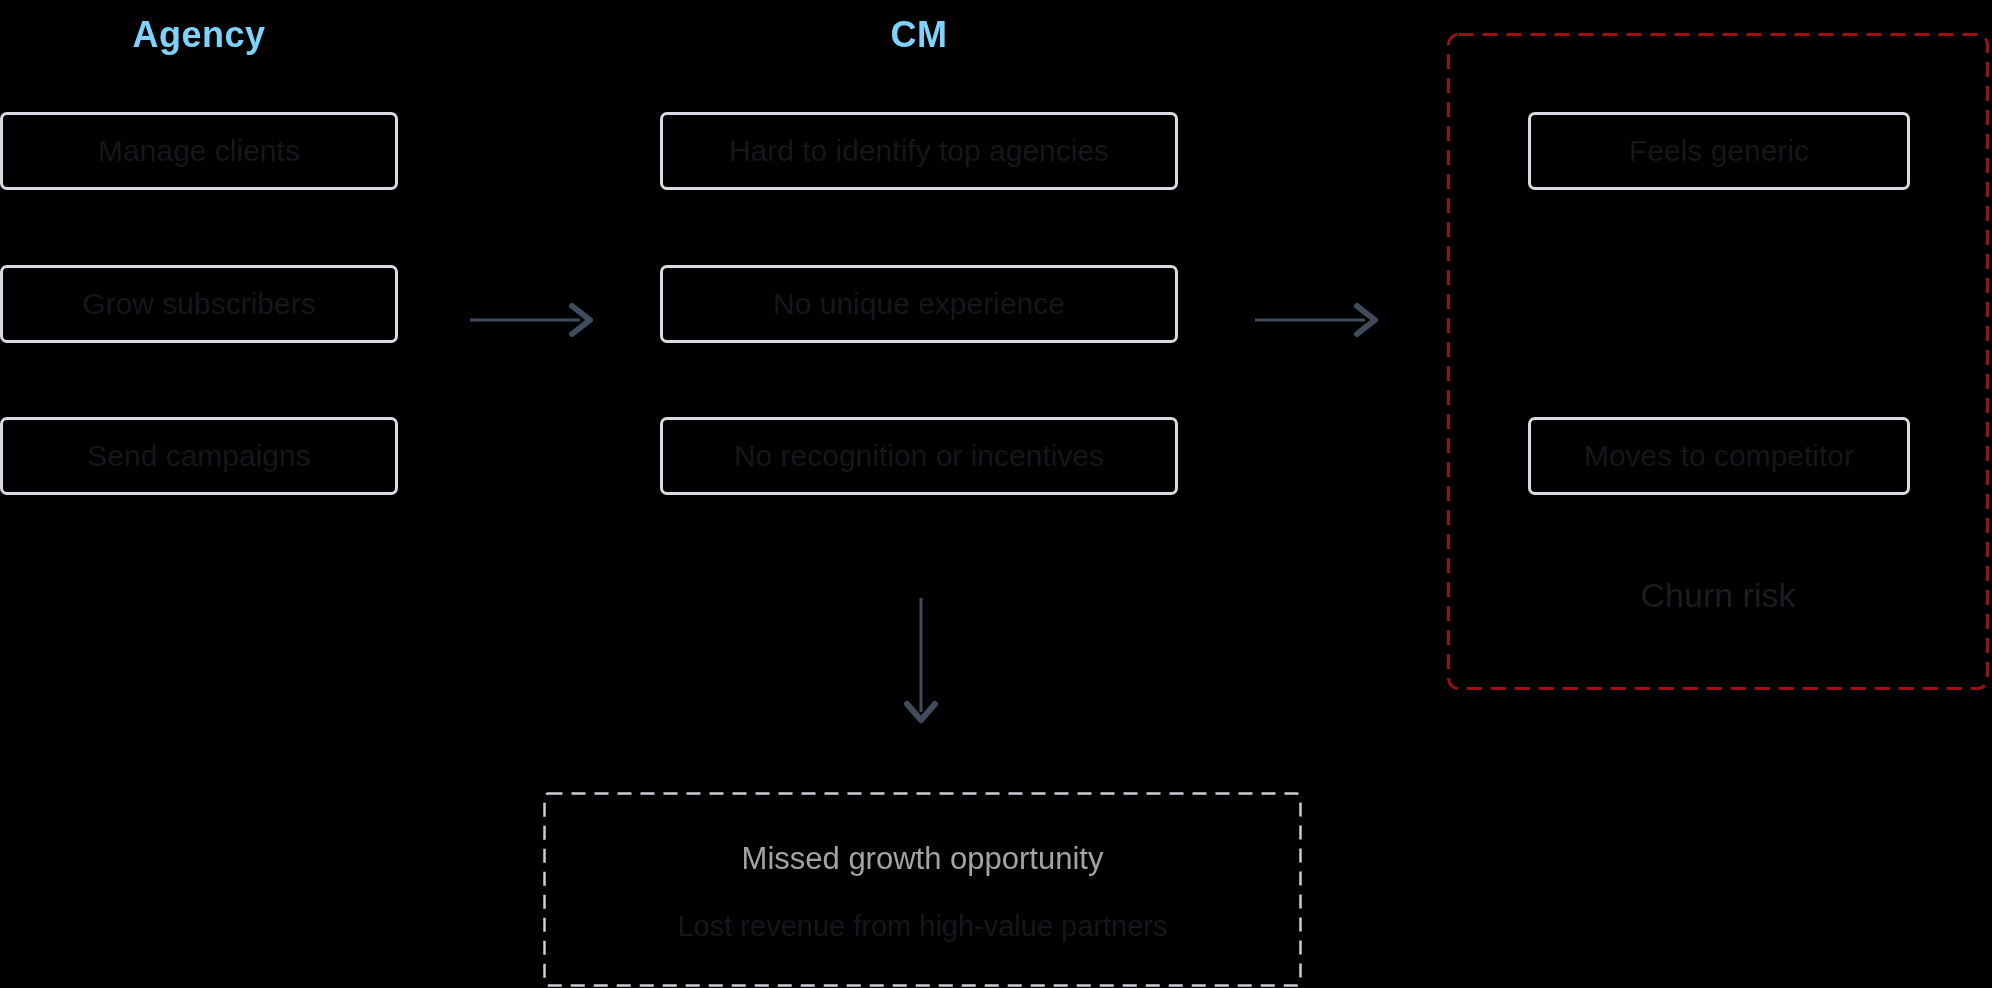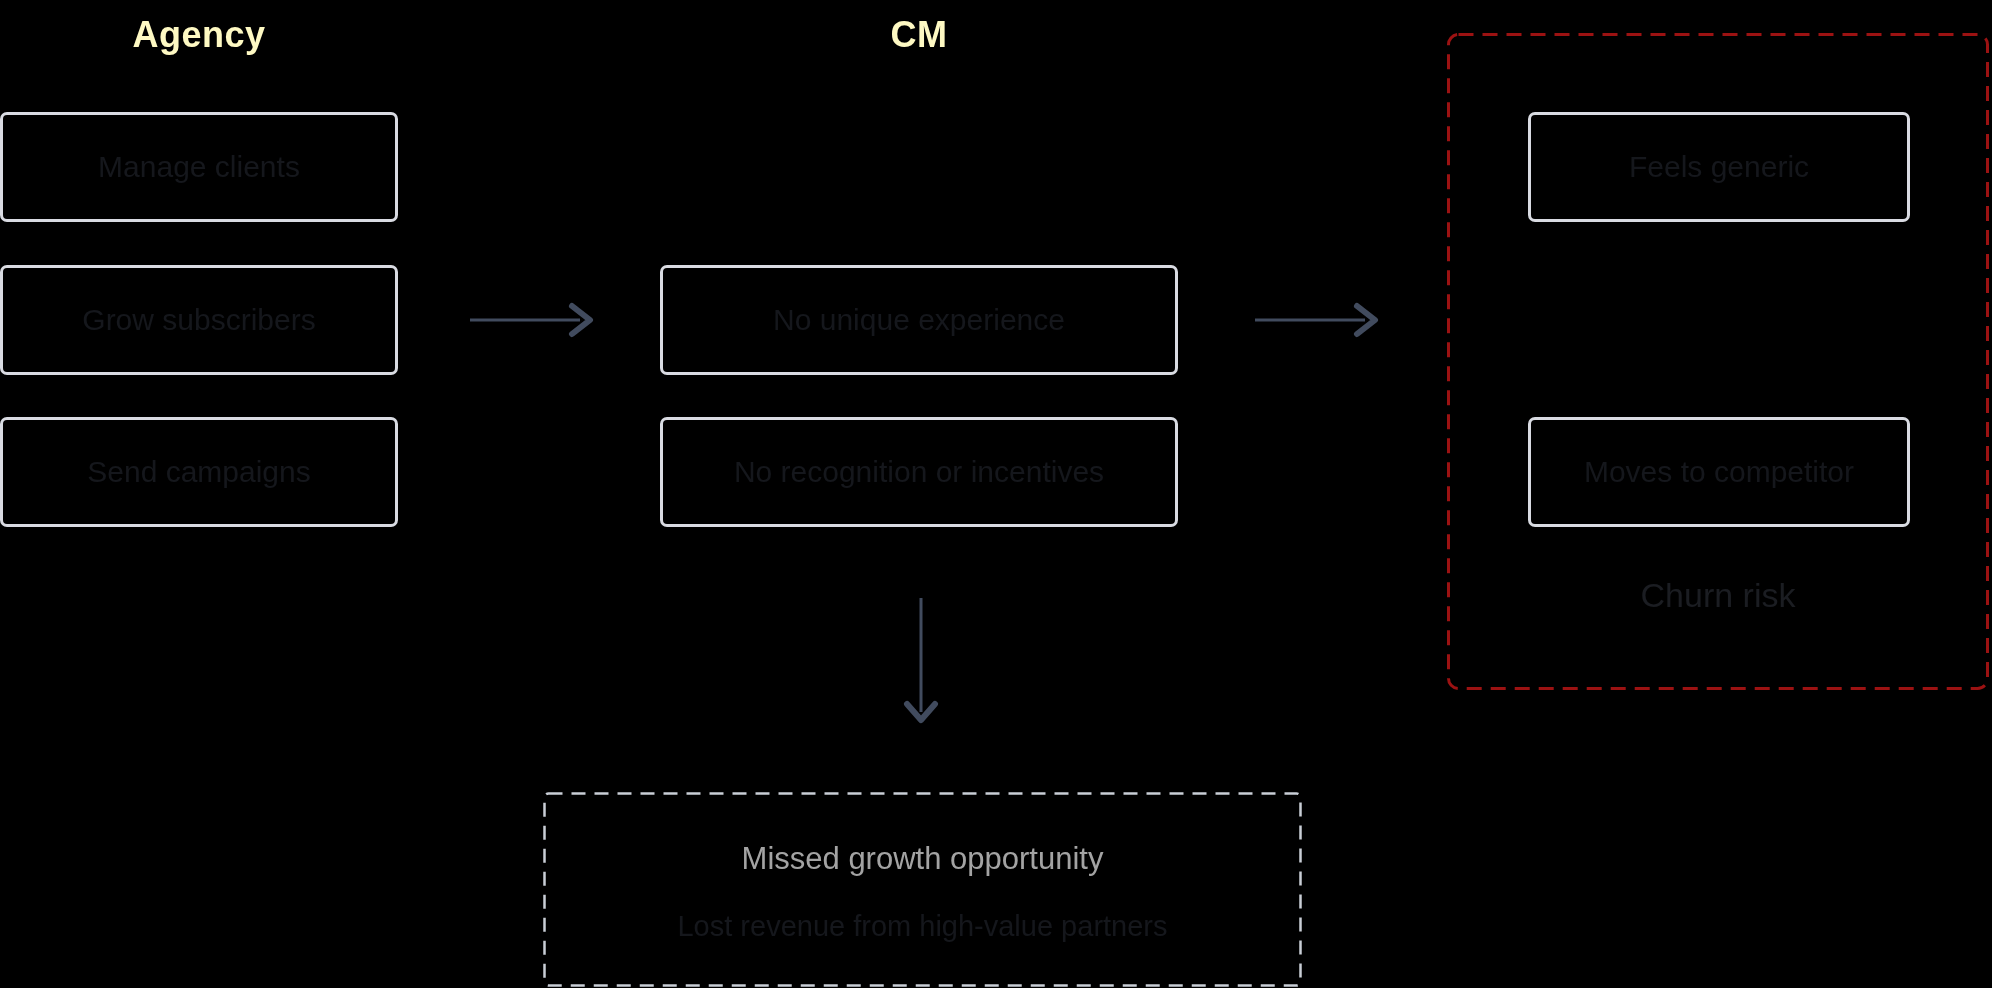--- a/index.html
+++ b/index.html
@@ -14,26 +14,26 @@
     background: #000000;
     overflow: hidden;
     font-family: "Liberation Sans", sans-serif;
   }
   .col-title {
     position: absolute;
     top: 14px;
     text-align: center;
     font-size: 36px;
     font-weight: 700;
-    color: #fef9c3;
+    color: #7dd3fc;
     letter-spacing: 0.5px;
   }
   .node {
     position: absolute;
-    height: 110px;
+    height: 78px;
     box-sizing: border-box;
     border: 3px solid #d9dbe2;
     border-radius: 7px;
     display: flex;
     align-items: center;
     justify-content: center;
     font-size: 30px;
     font-weight: 400;
     color: #15171c;
     text-align: center;
@@ -88,20 +88,21 @@
 
 <div class="canvas">
 
   <div class="col-title col-agency">Agency</div>
   <div class="col-title col-cm">CM</div>
 
   <div class="node col-agency row1">Manage clients</div>
   <div class="node col-agency row2">Grow subscribers</div>
   <div class="node col-agency row3">Send campaigns</div>
 
+  <div class="node col-cm row1">Hard to identify top agencies</div>
   <div class="node col-cm row2">No unique experience</div>
   <div class="node col-cm row3">No recognition or incentives</div>
 
   <svg class="dashed-rect" style="left:1447px; top:33px;" width="542" height="657">
     <rect x="1.5" y="1.5" width="539" height="654" rx="10" fill="none" stroke="#9c1212" stroke-width="3" stroke-dasharray="15 9"></rect>
   </svg>
   <div class="node col-churn row1">Feels generic</div>
   <div class="node col-churn row3">Moves to competitor</div>
   <div class="churn-label">Churn risk</div>
 

